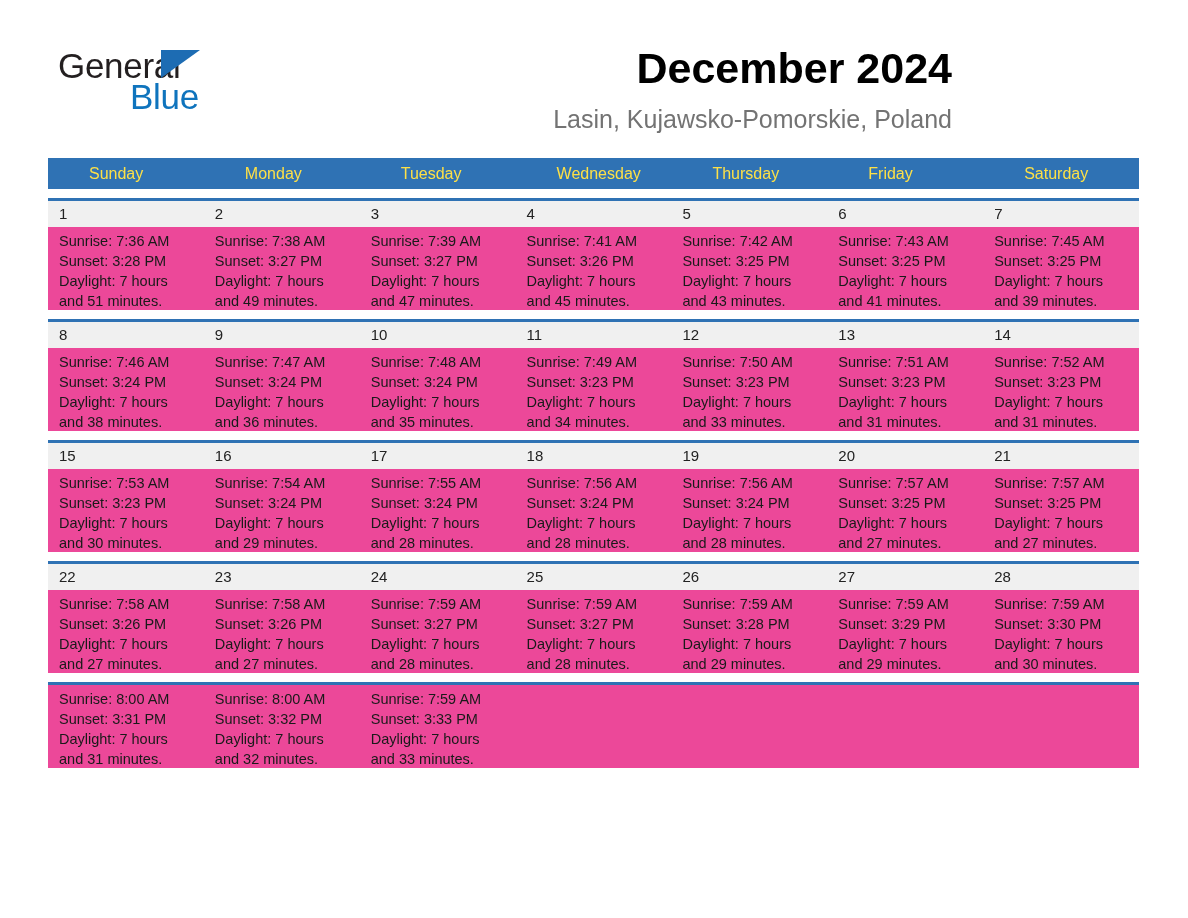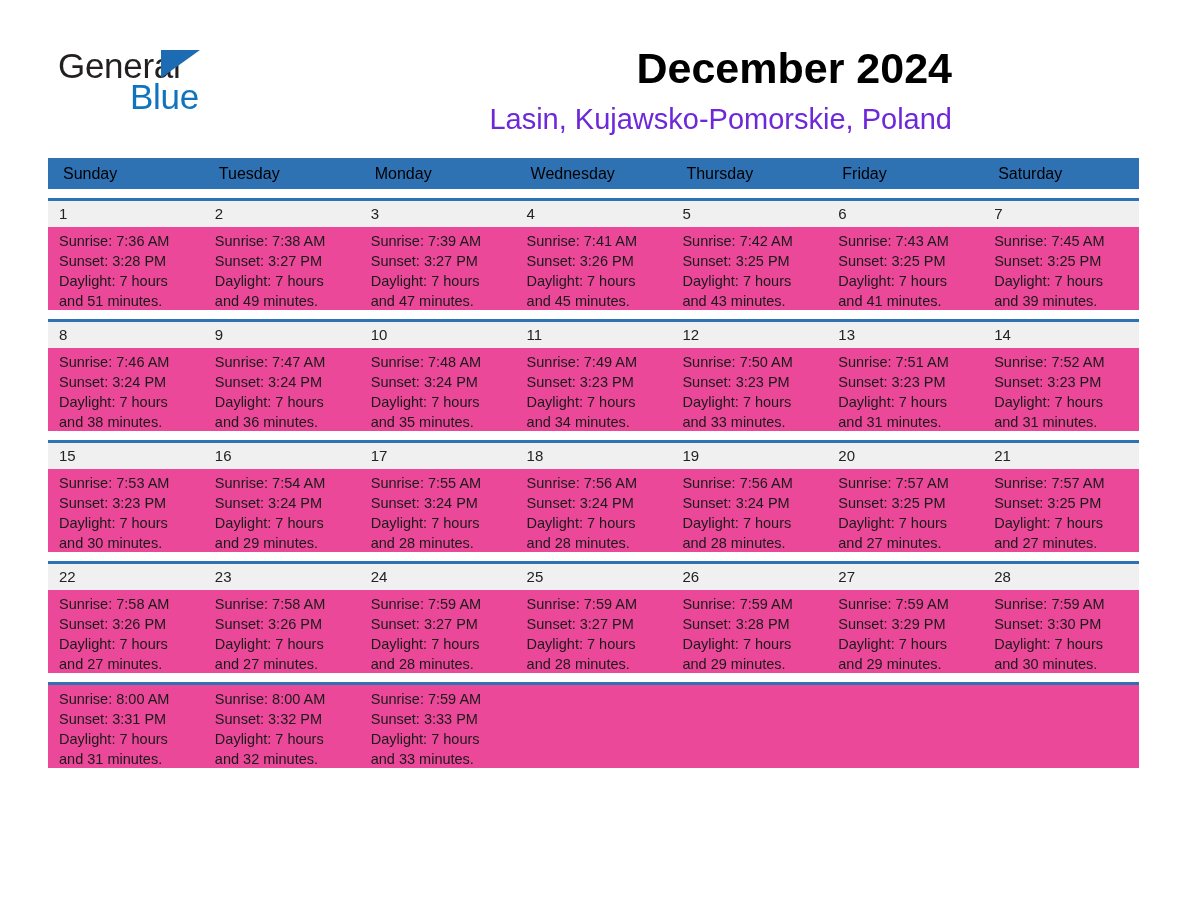--- a/index.html
+++ b/index.html
@@ -67,46 +67,47 @@
     font-size: 43px;
     line-height: 52px;
     font-weight: bold;
     color: #000;
     white-space: nowrap;
   }
   .subtitle {
     position: absolute;
     right: 8px;
     top: 104px;
-    font-size: 29px;
+    font-size: 25px;
     line-height: 30px;
-    color: #6d28d9;
+    color: #737373;
     white-space: nowrap;
   }
 
   
   .calendar {
     position: absolute;
     left: 48px;
     top: 158px;
     width: 1091px;
   }
   .weekday-row {
     display: flex;
     background: #2f72b4;
     height: 31px;
   }
   .weekday {
     flex: 1 1 0;
-    color: #000000;
+    color: #fde047;
     font-size: 16px;
     line-height: 31px;
-    padding-left: 15px;
+    padding-left: 9px;
     white-space: nowrap;
     overflow: hidden;
+    margin-left: 32px;
   }
 
   .week {
     margin-top: 9px;
     border-top: 3px solid #2f72b4;
   }
   .week:first-of-type {
     margin-top: 0;
     border-top: none;
   }
@@ -148,22 +149,22 @@
       <div class="logo-tri"></div>
       <div class="logo-line2">Blue</div>
     </div>
     <div class="title">December 2024</div>
     <div class="subtitle">Lasin, Kujawsko-Pomorskie, Poland</div>
   </div>
 
   <div class="calendar">
     <div class="weekday-row">
       <div class="weekday">Sunday</div>
+      <div class="weekday">Monday</div>
       <div class="weekday">Tuesday</div>
-      <div class="weekday">Monday</div>
       <div class="weekday">Wednesday</div>
       <div class="weekday">Thursday</div>
       <div class="weekday">Friday</div>
       <div class="weekday">Saturday</div>
     </div>
 
     <div class="week">
       <div class="daynum-row">
         <div class="daynum">1</div>
         <div class="daynum">2</div>

